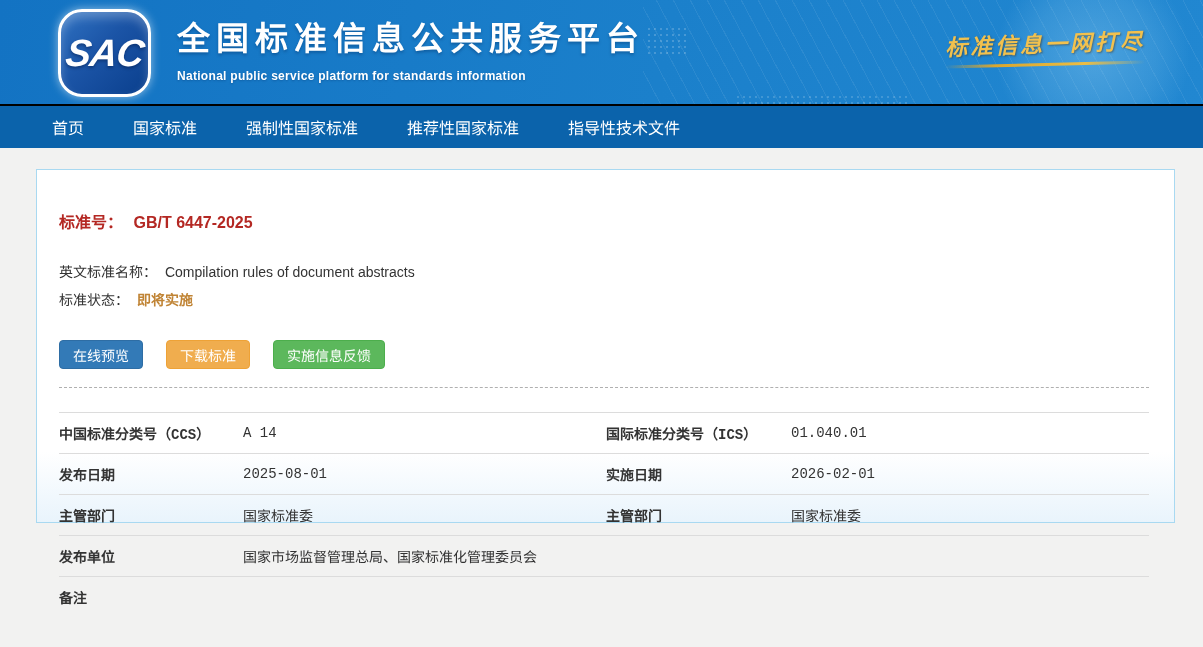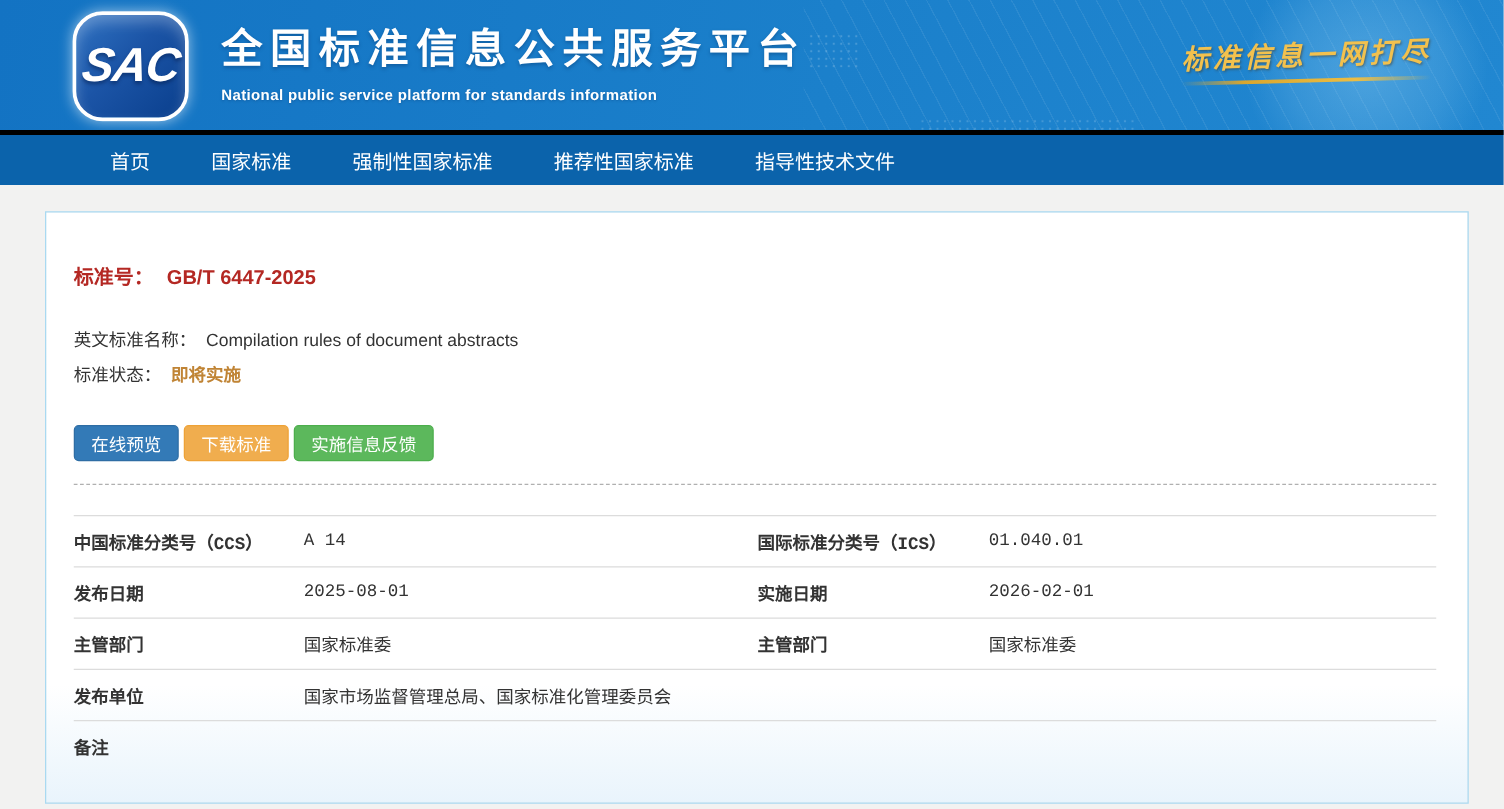--- a/index.html
+++ b/index.html
@@ -70,50 +70,50 @@
     text-shadow:1px 1px 2px rgba(70,40,0,.45);
   }
   .slogan-underline {
     height:3px; margin-top:5px; transform:rotate(-1.5deg);
     background:linear-gradient(90deg, rgba(217,166,46,0) 0%, #d9a62e 25%, #ecbd43 70%, rgba(217,166,46,0) 100%);
   }
 
   
   .main-nav {
     height:44px;
-    border-top:4px solid #000000;
+    border-top:2px solid #000000;
     background:#0b63ab;
     display:flex; align-items:center;
-    padding-left:88px; gap:49px;
+    padding-left:52px; gap:49px;
   }
   .nav-item {
     color:#fff; font-size:16px; text-decoration:none; cursor:pointer;
     white-space:nowrap;
   }
 
   
   .content { padding:21px 0 0 36px; }
   .detail-card {
-    width:1139px; height:474px;
+    width:1139px; height:354px;
     border:1px solid #a9d9f1;
     background:linear-gradient(180deg,#ffffff 0%,#ffffff 80%,#e9f4fc 100%);
     padding:43px 25px 0 22px;
   }
   .std-no {
     font-size:16px; font-weight:bold; color:#b42823; line-height:1.2;
   }
   .std-no .no-value { margin-left:6px; }
   .fields { margin-top:26px; }
   .field-row { font-size:14px; line-height:28px; white-space:nowrap; }
   .field-row .f-label { color:#333; }
   .field-row .f-value { margin-left:4px; }
   .f-value.bold { font-weight:bold; }
   .f-value.status { font-weight:bold; color:#c08435; }
 
-  .actions { margin-top:26px; display:flex; gap:4px; }
+  .actions { margin-top:26px; display:flex; gap:23px; }
   .btn {
     height:29px; padding:0 13px; font-size:14px; color:#fff;
     border-radius:4px; border:1px solid transparent; cursor:pointer;
     display:inline-flex; align-items:center;
     font-family:inherit;
   }
   .btn-preview  { background:#337ab7; border-color:#2e6da4; }
   .btn-download { background:#f0ad4e; border-color:#eea236; }
   .btn-feedback { background:#5cb85c; border-color:#4cae4c; }
 

